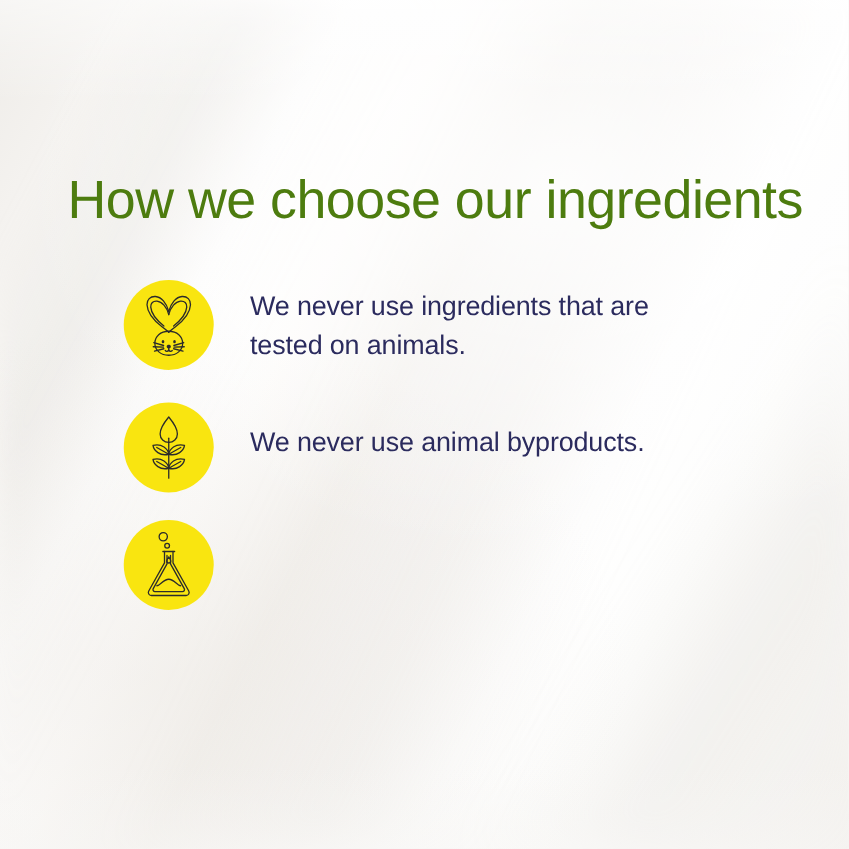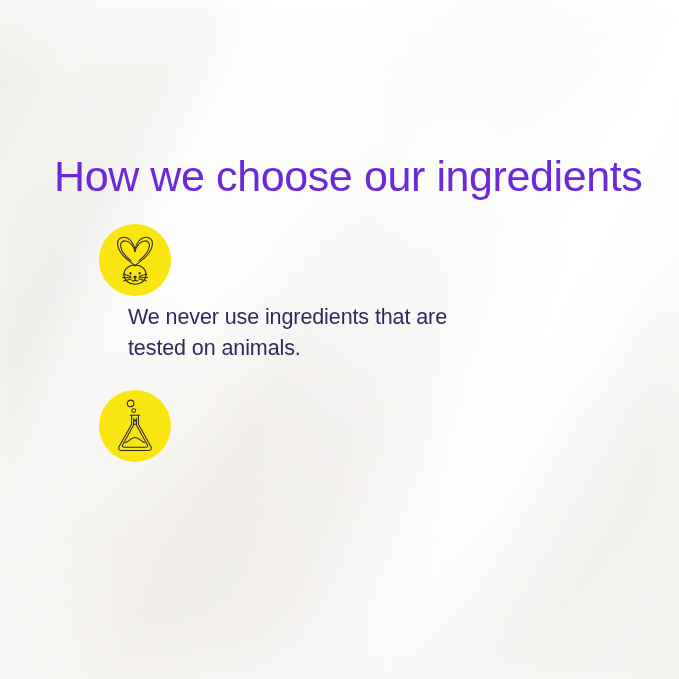--- a/index.html
+++ b/index.html
@@ -87,41 +87,40 @@
 
   
   .content {
     position: absolute;
     inset: 0;
   }
 
   .page-title {
     position: absolute;
     left: 54px;
-    top: 124px;
+    top: 108px;
     font-size: 43px;
     font-weight: 300;
     letter-spacing: -0.4px;
     line-height: 1.08;
-    color: #6d28d9;
+    color: #4d7c0f;
     white-space: nowrap;
   }
 
   .items {
     position: absolute;
     left: 99px;
     top: 224px;
     width: 540px;
   }
 
   .item {
     position: relative;
     display: flex;
     align-items: flex-start;
-    flex-direction: column;
   }
   .item-1 { margin-bottom: 26px; }
   .item-2 { margin-bottom: 22px; }
 
   .badge {
     flex: 0 0 auto;
     width: 72px;
     height: 72px;
     border-radius: 50%;
     background: #f9e510;
@@ -212,20 +211,53 @@
               <path d="M26.9 45.0 L34.4 46.9"></path>
             </svg>
           </span>
         </div>
         <div class="item-text">
           <div class="item-line">We never use ingredients that are</div>
           <div class="item-line">tested on animals.</div>
         </div>
       </div>
 
+      <div class="item item-2">
+        <div class="badge">
+          <span>
+            <svg width="42" height="52" viewBox="0 0 42 52" fill="none" stroke="#2b2b2b" stroke-width="1.05" stroke-linecap="round" stroke-linejoin="round">
+
+              <path d="M21 18.5 L21 50.5"></path>
+
+              <path d="M21 1.6 C21 1.6 14.1 9.9 14.1 15.1 C14.1 19.0 17.2 21.9 21 21.9
+                       C24.8 21.9 27.9 19.0 27.9 15.1 C27.9 9.9 21 1.6 21 1.6 Z"></path>
+
+              <path d="M21 31.4 C21 31.4 16.0 32.6 12.3 30.1 C8.9 27.8 8.4 24.3 8.4 24.3
+                       C8.4 24.3 13.5 23.1 17.2 25.6 C20.6 27.9 21 31.4 21 31.4 Z"></path>
+
+              <path d="M21 31.4 C21 31.4 26.0 32.6 29.7 30.1 C33.1 27.8 33.6 24.3 33.6 24.3
+                       C33.6 24.3 28.5 23.1 24.8 25.6 C21.4 27.9 21 31.4 21 31.4 Z"></path>
+
+              <path d="M21 42.6 C21 42.6 16.0 43.8 12.3 41.3 C8.9 39.0 8.4 35.5 8.4 35.5
+                       C8.4 35.5 13.5 34.3 17.2 36.8 C20.6 39.1 21 42.6 21 42.6 Z"></path>
+
+              <path d="M21 42.6 C21 42.6 26.0 43.8 29.7 41.3 C33.1 39.0 33.6 35.5 33.6 35.5
+                       C33.6 35.5 28.5 34.3 24.8 36.8 C21.4 39.1 21 42.6 21 42.6 Z"></path>
+
+              <path d="M21 31.4 L11.4 26.0"></path>
+              <path d="M21 31.4 L30.6 26.0"></path>
+              <path d="M21 42.6 L11.4 37.2"></path>
+              <path d="M21 42.6 L30.6 37.2"></path>
+            </svg>
+          </span>
+        </div>
+        <div class="item-text">
+          <div class="item-line">We never use animal byproducts.</div>
+        </div>
+      </div>
 
       <div class="item item-3">
         <div class="badge">
           <span>
             <svg width="42" height="54" viewBox="0 0 42 54" fill="none" stroke="#2b2b2b" stroke-width="1.05" stroke-linecap="round" stroke-linejoin="round">
 
               <circle cx="16.6" cy="4.4" r="3.3"></circle>
               <circle cx="19.7" cy="11.6" r="1.9"></circle>
 
               <path d="M17.6 16.2 L17.6 25.3 L5.0 47.8

